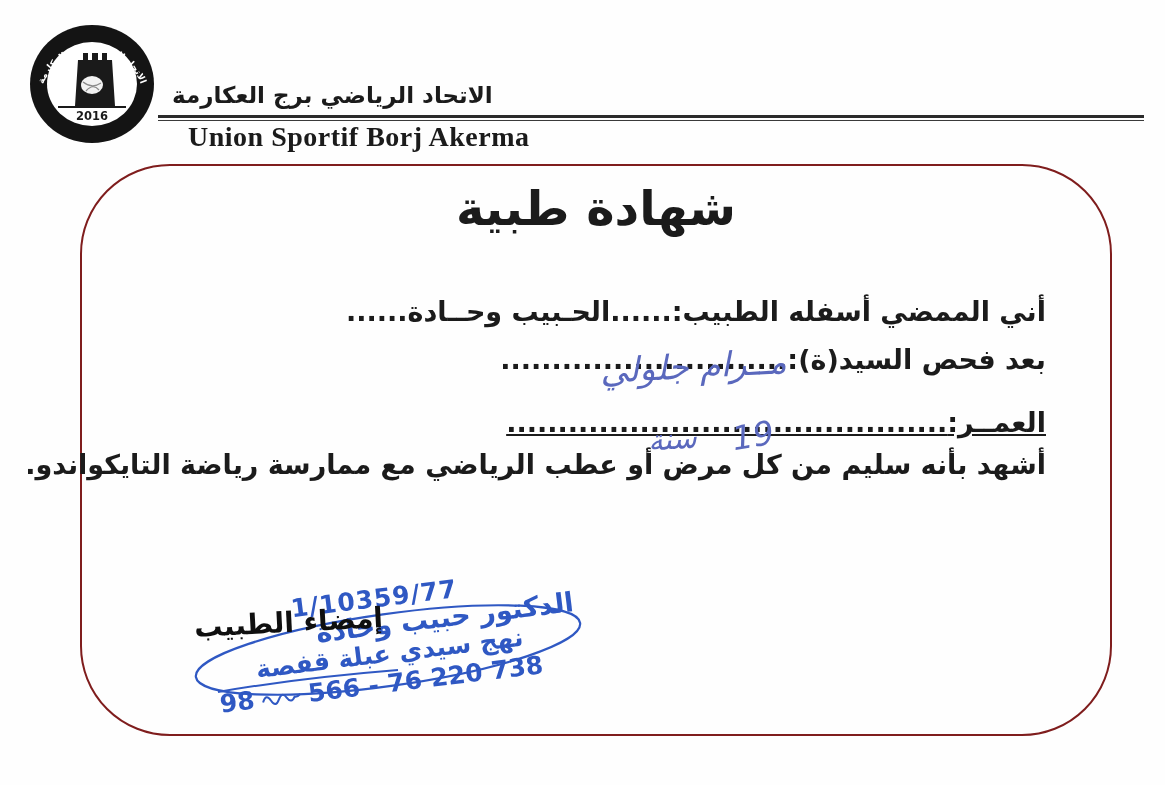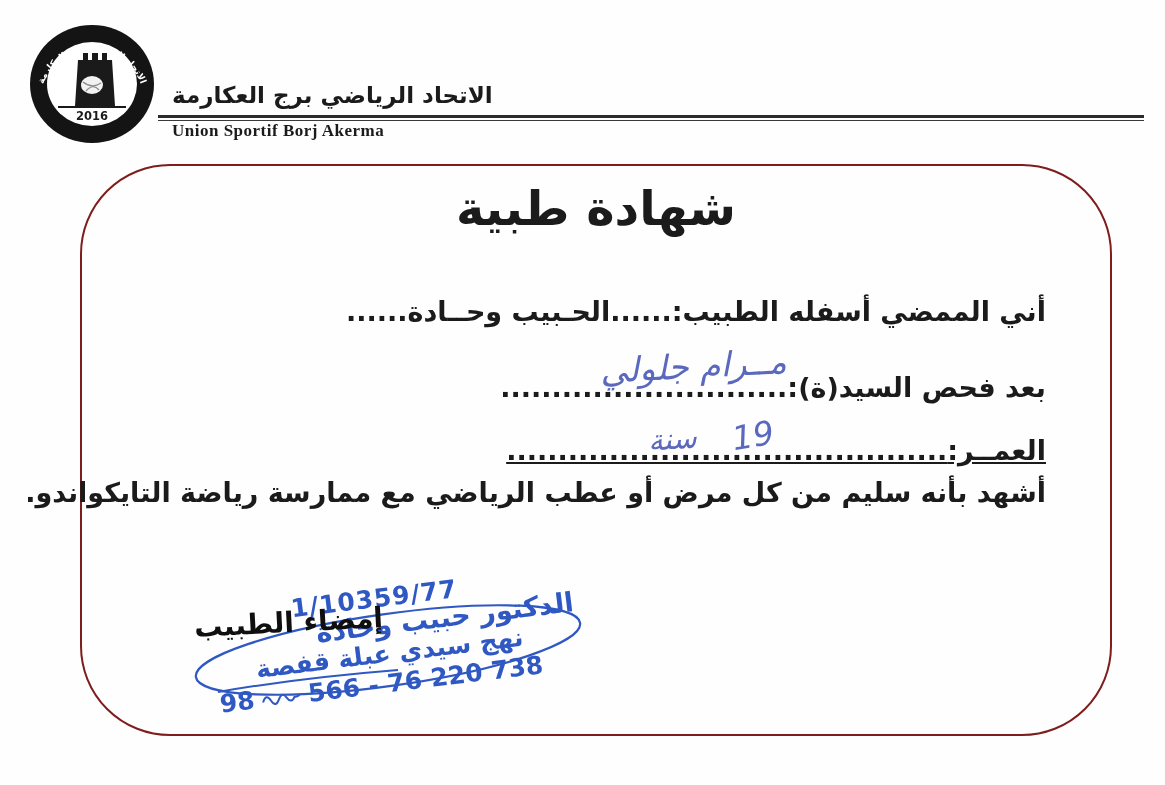--- a/index.html
+++ b/index.html
@@ -5,32 +5,32 @@
   html,body{margin:0;padding:0;background:#ffffff;}
   .page{position:relative;width:1165px;height:785px;background:#fefefe;overflow:hidden;
         font-family:"DejaVu Sans",sans-serif;color:var(--ink,#1b1b1b);}
 
   
   .logo{position:absolute;left:26px;top:22px;}
   .club-ar{position:absolute;left:172px;top:82px;font-size:23px;font-weight:700;white-space:nowrap;}
   .rule{position:absolute;left:158px;top:115px;width:986px;}
   .rule .r1{height:3px;background:#2b2b2b;}
   .rule .r2{height:1px;background:#3a3a3a;margin-top:2px;}
-  .club-latin{position:absolute;left:172px;top:121px;font-family:"Liberation Serif",serif;
-              font-size:17px;font-weight:700;letter-spacing:.5px;white-space:nowrap;}
+  .club-latin{position:absolute;left:188px;top:121px;font-family:"Liberation Serif",serif;
+              font-size:28px;font-weight:700;letter-spacing:.5px;white-space:nowrap;}
 
   
   .card{position:absolute;left:80px;top:164px;width:1028px;height:568px;
         border:2px solid #7f1d1d;border-radius:90px;}
   .title{position:absolute;left:0;right:0;top:14px;text-align:center;
          font-size:48px;font-weight:700;letter-spacing:2px;}
 
   .lines{position:absolute;right:64px;top:128px;direction:rtl;text-align:right;z-index:1;}
   .line{font-size:27px;font-weight:700;line-height:36px;white-space:nowrap;}
-  .line-1{margin-bottom:40px;}
+  .line-1{margin-bottom:12px;}
   .line-2{margin-bottom:27px;}
   .line-3{margin-bottom:6px;text-decoration:underline;}
   .line-4{margin-bottom:24px;}
   .dots{letter-spacing:1.5px;}
   .doctor-name{font-weight:800;}
 
   
   .hw{position:absolute;color:var(--pen-blue,#5a68bd);font-style:italic;z-index:3;white-space:nowrap;}
   .hw-name{left:518px;top:180px;font-size:34px;transform:rotate(-3deg);}
   .hw-age{left:650px;top:250px;font-size:33px;transform:rotate(-9deg);}

